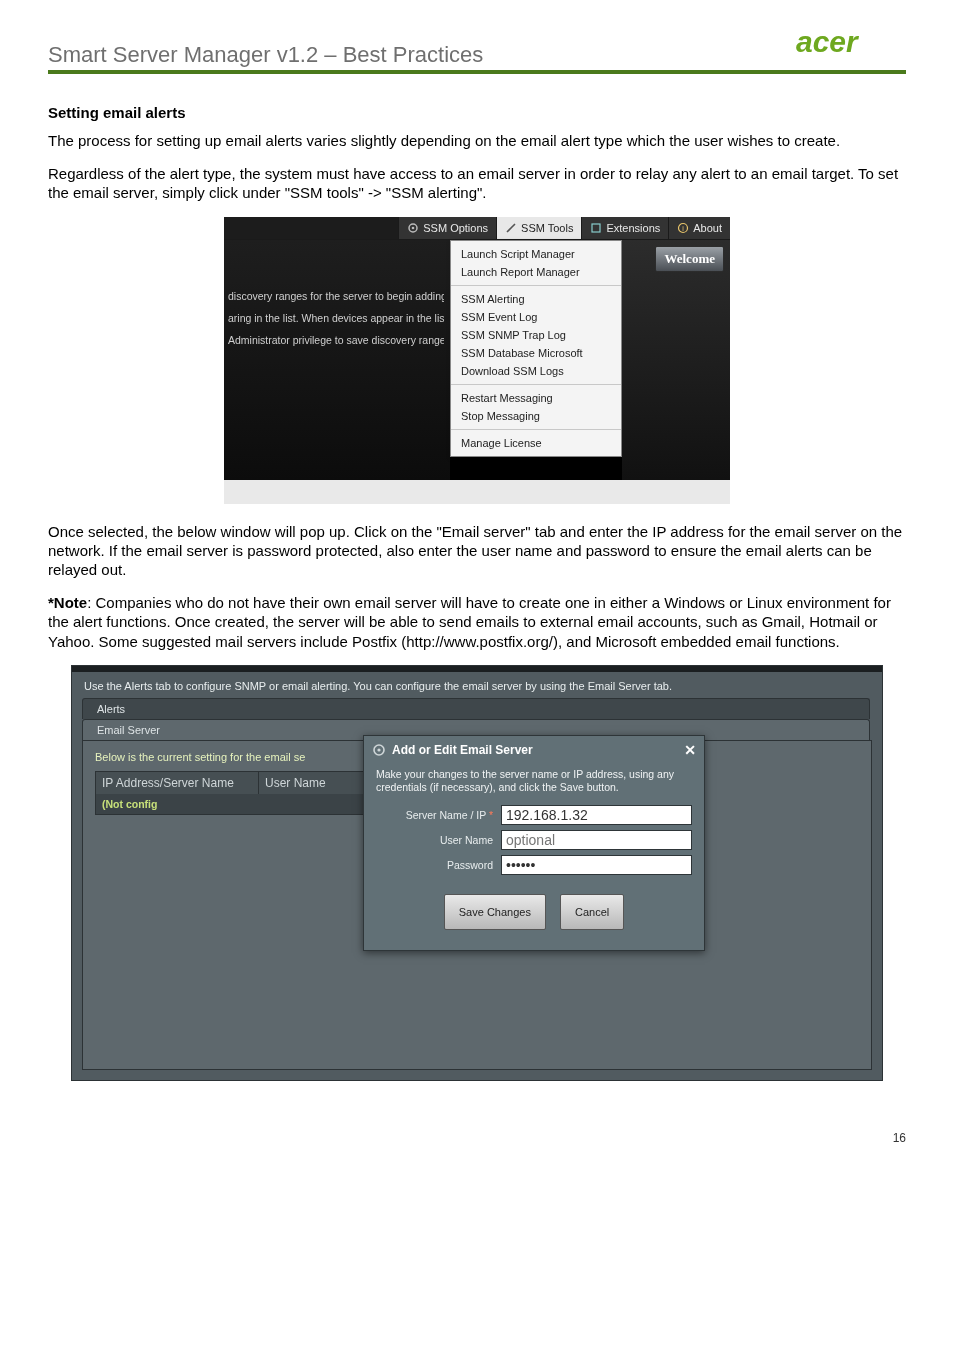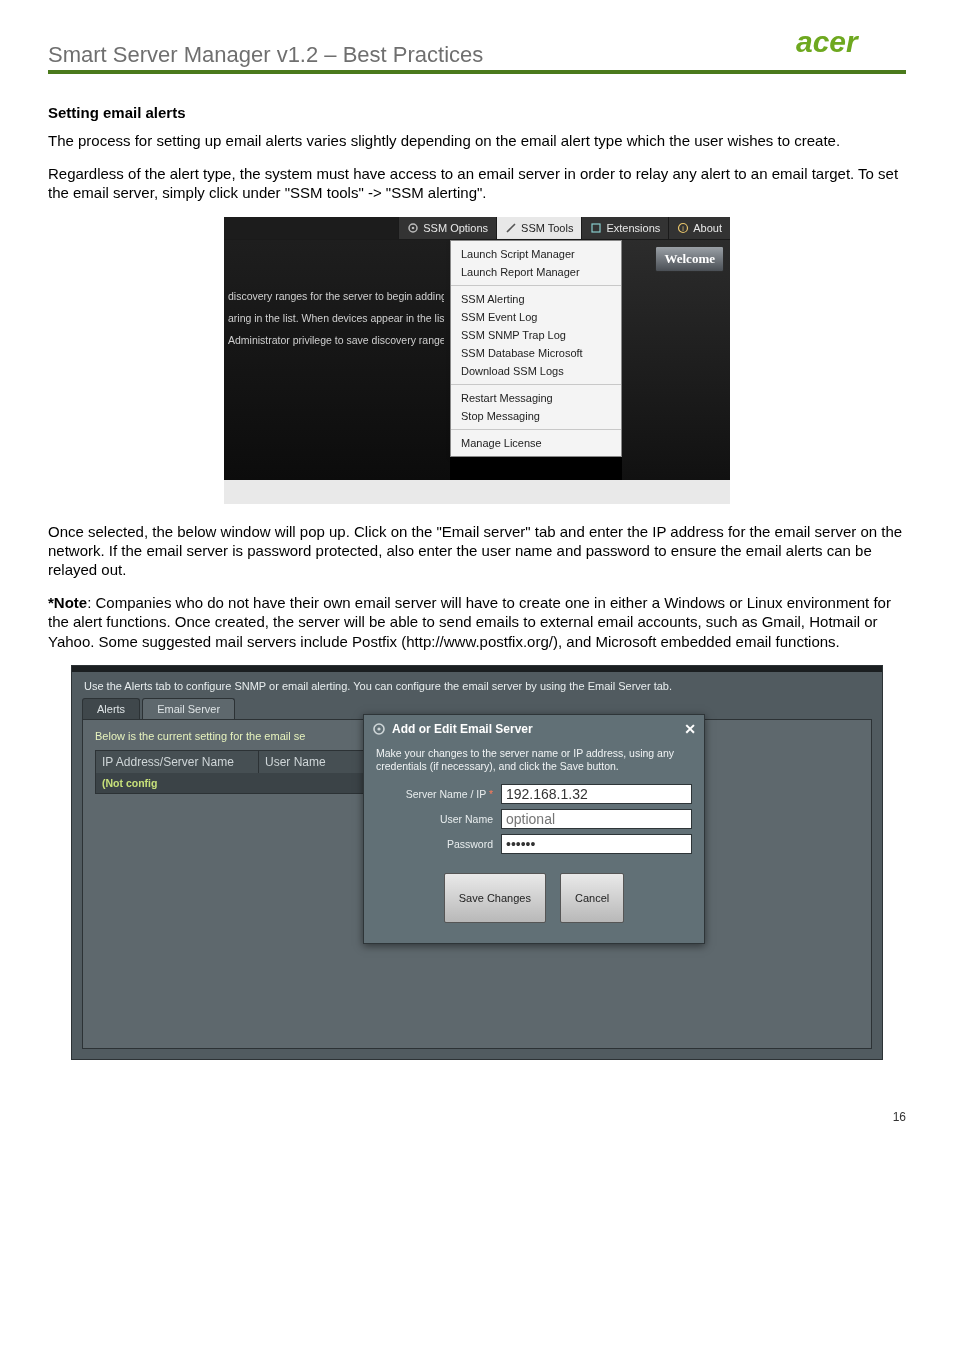--- a/index.html
+++ b/index.html
@@ -109,21 +109,21 @@
     width: 810px;
     margin: 10px auto 0 auto;
     background: #515b60;
     font-family: Tahoma, Arial, sans-serif;
     font-size: 11px;
     color:#dfe6e9;
     border:1px solid #2c3235;
   }
   .ss2-topbar { height:6px; background:#1b1f21; }
   .ss2-desc { padding:8px 12px 6px 12px; color:#e8edee; font-size:11px;}
-  .ss2-tabs { display:flex; padding:0 10px; }
+  .ss2-tabs { display:flex; padding:0 10px;flex-direction:column; }
   .ss2-tab {
     padding:4px 14px;
     background:#3f474b;
     border:1px solid #2c3235;
     border-bottom:none;
     margin-right:2px;
     color:#dde3e5;
     border-radius:3px 3px 0 0;
   }
   .ss2-tab.active { background:#5e686d; }
@@ -174,21 +174,21 @@
     flex:1; height:18px;
     background:#fff; border:1px solid #2e3538;
     font-size:14px; color:#333; padding:0 4px;
   }
   .modal-buttons { display:flex; justify-content:center; gap:14px; padding:14px 0 12px 0;}
   .btn {
     background: linear-gradient(#e9e9e9,#b8b8b8);
     border:1px solid #555;
     color:#222;
     font-size:11px;
-    padding:18px 14px;
+    padding:11px 14px;
     border-radius:2px;
   }
   .page-num {
     text-align:right;
     font-size:12px;
     color:#333;
     margin-top:50px;
   }
 </style>
 </head>

